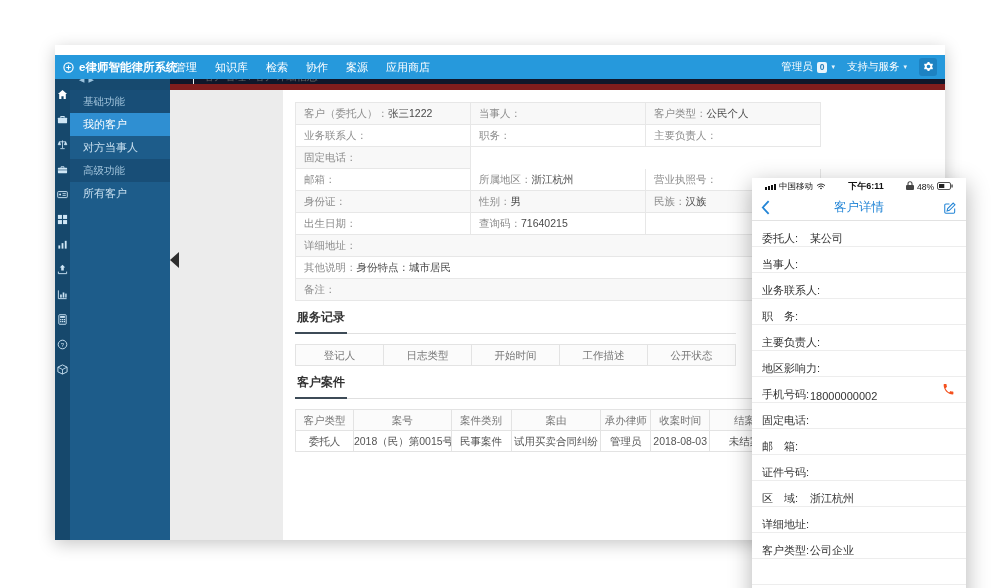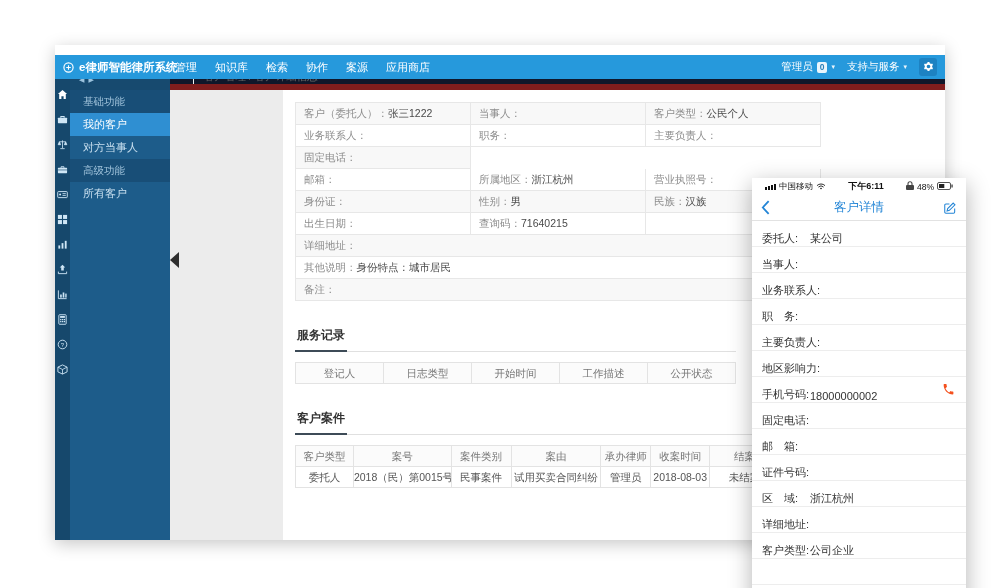--- a/index.html
+++ b/index.html
@@ -56,21 +56,21 @@
   .form{width:526px;border-top:1px solid #e7e7e7;border-left:1px solid #e7e7e7;font-size:10.5px}
   .frow{display:flex}
   .fcell{width:175px;height:22px;line-height:21px;padding:0 8px;border-right:1px solid #e7e7e7;
     border-bottom:1px solid #e7e7e7;white-space:nowrap;overflow:hidden}
   .fcell.wide{width:525px}
   .frow:nth-child(odd) .fcell{background:#f8f8f8}
   .flabel{color:#8c8c8c}
   .fvalue{color:#4a4a4a}
 
   
-  .section{margin-top:24px}
+  .section{margin-top:6px}
   .sec-head{border-bottom:1px solid #e0e0e0}
   .sec-head.w1{width:441px}
   .sec-head.w2{width:485px}
   .sec-title{display:inline-block;font-size:12px;font-weight:bold;color:#333;
     padding:0 2px 6px;border-bottom:2px solid #3d4b57;margin-bottom:-1px}
   .srv-table{display:flex;width:441px;margin-top:10px;border-top:1px solid #e3e3e3;border-left:1px solid #e3e3e3}
   .srv-cell{width:88px;height:21px;line-height:20px;text-align:center;font-size:10.5px;color:#777;
     background:#fbfbfb;border-right:1px solid #e3e3e3;border-bottom:1px solid #e3e3e3}
   .case-table{width:485px;margin-top:10px;border-top:1px solid #e3e3e3;border-left:1px solid #e3e3e3;font-size:10.5px}
   .crow{display:flex}

